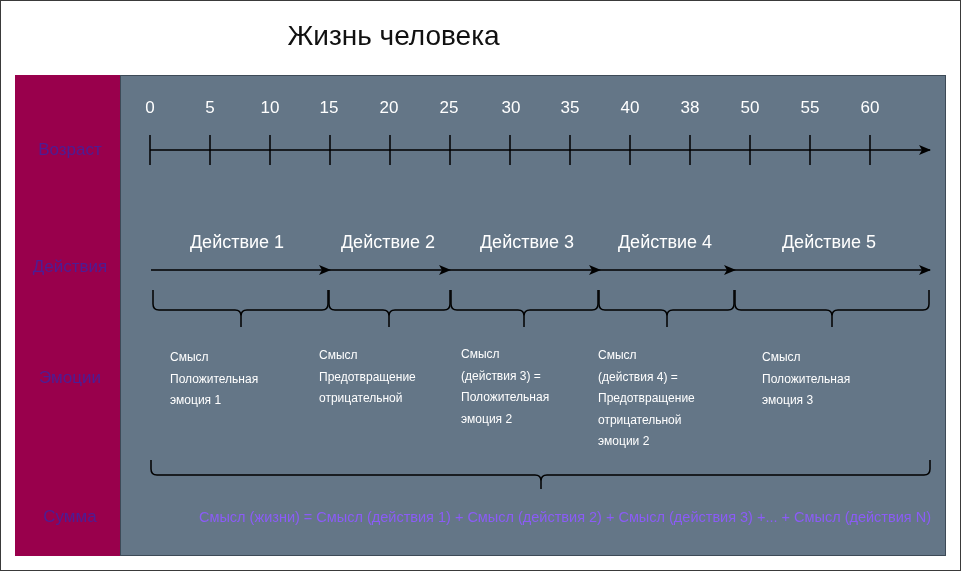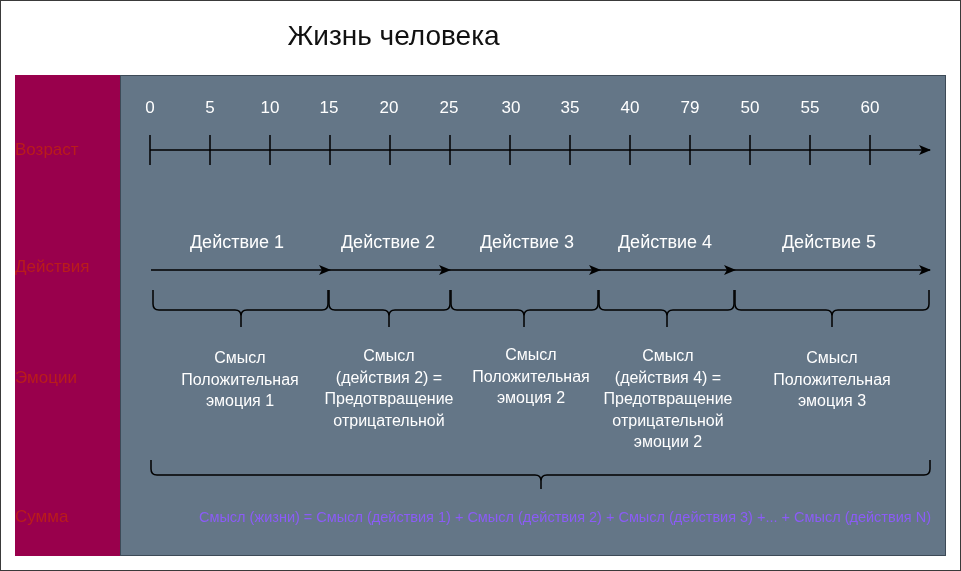--- a/index.html
+++ b/index.html
@@ -1,24 +1,24 @@
 <!DOCTYPE html>
 <html><head>
 <meta charset="utf-8">
 <style>
   html, body { margin: 0; padding: 0; background: #ffffff; }
   body { width: 961px; height: 571px; position: relative; overflow: hidden; font-family: "Liberation Sans", sans-serif; }
   .frame { position: absolute; left: 0; top: 0; width: 959px; height: 569px; border: 1px solid #3a3a3a; background: #fff; }
   .title { position: absolute; left: 0; width: 787px; top: 20px; text-align: center; font-size: 28px; color: #111; }
   .sidebar { position: absolute; left: 15px; top: 75px; width: 105px; height: 481px; background: #99004c; }
   .panel { position: absolute; left: 120px; top: 75px; width: 824px; height: 479px; background: #647687; border: 1px solid #3d4a57; }
-  .row-label { position: absolute; left: 15px; width: 110px; color: #b91c1c; font-size: 17px; }
+  .row-label { position: absolute; left: 15px; width: 110px; text-align: center; color: #4c1d95; font-size: 17px; }
   .tick-label { position: absolute; top: 98px; color: #ffffff; font-size: 17px; transform: translateX(-50%); white-space: nowrap; }
   .action-label { position: absolute; top: 232px; color: #ffffff; font-size: 18px; transform: translateX(-50%); white-space: nowrap; }
-  .emotion { position: absolute; color: #ffffff; font-size: 16px; line-height: 21.5px; text-align: center; transform: translateX(-50%); width: 140px; }
+  .emotion { position: absolute; color: #ffffff; font-size: 12px; line-height: 21.5px; transform: translateX(-50%); width: 140px; }
   .sum-text { position: absolute; top: 509px; left: 120px; width: 826px; text-align: center; color: #8b5cf6; font-size: 14.5px; white-space: nowrap; margin-left: 32px; }
   svg.overlay { position: absolute; left: 0; top: 0; }
 </style>
 </head>
 <body>
 
 <div class="frame"></div>
 <div class="title">Жизнь человека</div>
 
 <div class="sidebar"></div>
@@ -31,44 +31,44 @@
 
 <div class="tick-label" style="left:150px">0</div>
 <div class="tick-label" style="left:210px">5</div>
 <div class="tick-label" style="left:270px">10</div>
 <div class="tick-label" style="left:329px">15</div>
 <div class="tick-label" style="left:389px">20</div>
 <div class="tick-label" style="left:449px">25</div>
 <div class="tick-label" style="left:511px">30</div>
 <div class="tick-label" style="left:570px">35</div>
 <div class="tick-label" style="left:630px">40</div>
-<div class="tick-label" style="left:690px">79</div>
+<div class="tick-label" style="left:690px">38</div>
 <div class="tick-label" style="left:750px">50</div>
 <div class="tick-label" style="left:810px">55</div>
 <div class="tick-label" style="left:870px">60</div>
 
 <div class="action-label" style="left:237px">Действие 1</div>
 <div class="action-label" style="left:388px">Действие 2</div>
 <div class="action-label" style="left:527px">Действие 3</div>
 <div class="action-label" style="left:665px">Действие 4</div>
 <div class="action-label" style="left:829px">Действие 5</div>
 
 <div class="emotion" style="left:240px; top:347px">
   <div>Смысл</div>
   <div>Положительная</div>
   <div>эмоция 1</div>
 </div>
 <div class="emotion" style="left:389px; top:345px">
   <div>Смысл</div>
-  <div>(действия 2) =</div>
   <div>Предотвращение</div>
   <div>отрицательной</div>
 </div>
 <div class="emotion" style="left:531px; top:344px">
   <div>Смысл</div>
+  <div>(действия 3) =</div>
   <div>Положительная</div>
   <div>эмоция 2</div>
 </div>
 <div class="emotion" style="left:668px; top:345px">
   <div>Смысл</div>
   <div>(действия 4) =</div>
   <div>Предотвращение</div>
   <div>отрицательной</div>
   <div>эмоции 2</div>
 </div>

